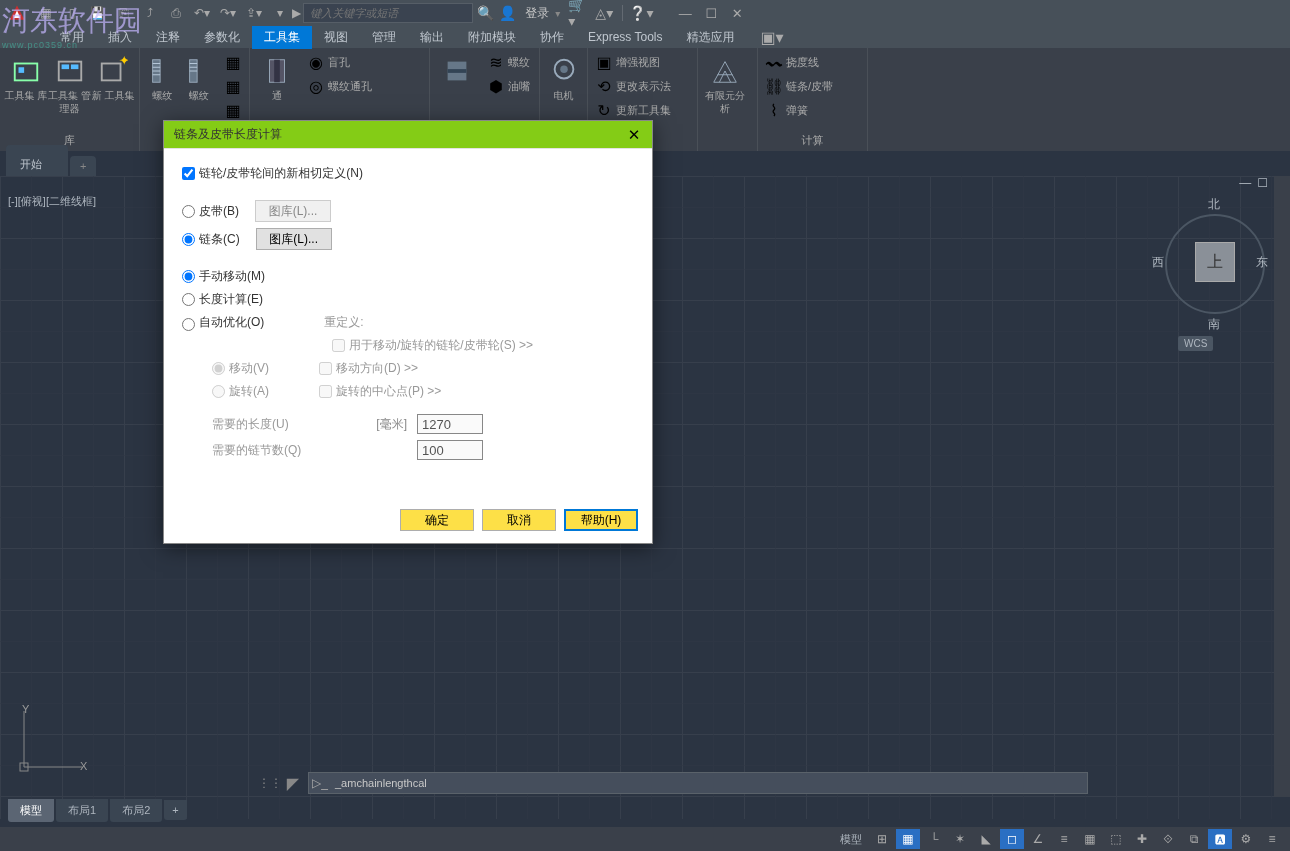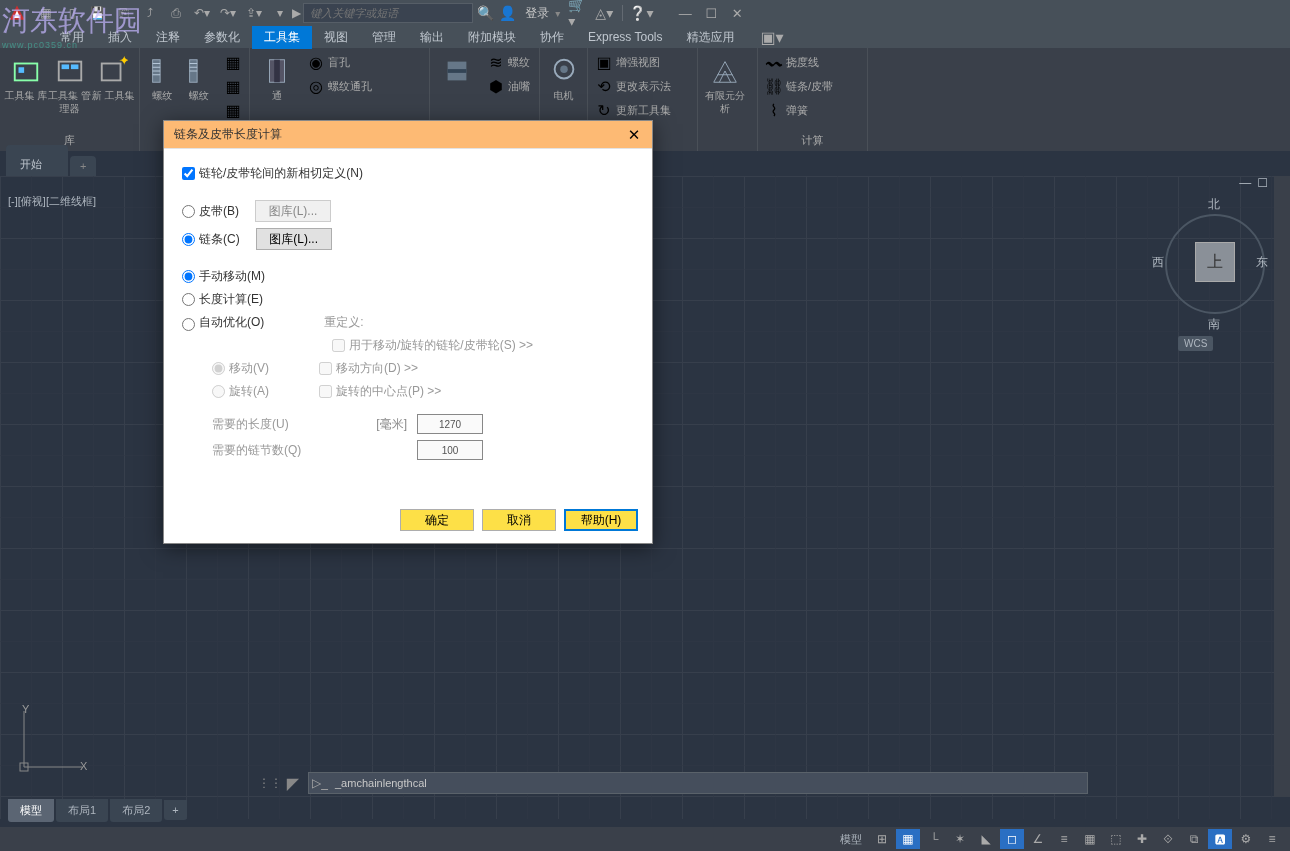--- a/index.html
+++ b/index.html
@@ -83,33 +83,33 @@
 .st-txt { font-size:11px; color:#aeb6bf; padding:0 6px; cursor:pointer; }
 .scrollbar-v { position:absolute; right:0; top:0; bottom:22px; width:16px; background:#3a404a; }
 
 
 .watermark { position:absolute; top:2px; left:2px; pointer-events:none; opacity:.7; }
 .watermark .w1 { font-size:28px; font-weight:normal; color:#c4b5fd; }
 .watermark .w2 { font-size:9px; color:#4a9; letter-spacing:1px; }
 
 
 .dialog { position:absolute; top:120px; left:163px; width:490px; height:424px; background:#fff; border:1px solid #888; box-shadow:0 4px 20px rgba(0,0,0,.5); }
-.dlg-title { height:28px; background:#fdba74; border-bottom:1px solid #e3e3e3; display:flex; align-items:center; padding-left:10px; font-size:12px; color:#333; }
+.dlg-title { height:28px; background:#84cc16; border-bottom:1px solid #e3e3e3; display:flex; align-items:center; padding-left:10px; font-size:12px; color:#333; }
 .dlg-close { position:absolute; top:4px; right:6px; width:24px; height:20px; font-size:15px; display:flex; align-items:center; justify-content:center; cursor:pointer; }
 .dlg-body { padding:16px 18px 10px; font-size:12px; color:#333; }
 .dlg-row { display:flex; align-items:center; margin-bottom:6px; }
 .dlg-sec { margin-top:18px; }
 .dlg-lbl { margin-right:16px; }
 .lib-btn { width:76px; height:22px; background:#e1e1e1; border:1px solid #adadad; font-size:12px; cursor:pointer; }
 .lib-btn:disabled { color:#888; border-color:#ccc; background:#f0f0f0; }
 .indent { margin-left:30px; }
 .indent2 { margin-left:150px; }
 .disabled-lbl { color:#999; }
 .unit { margin-left:35px; width:60px; text-align:right; color:#888; }
-.num-input { width:66px; height:20px; border:1px solid #888; font-size:10px; padding:4px 4px; margin-left:10px;text-align:center; }
+.num-input { width:66px; height:20px; border:1px solid #888; font-size:13px; padding:4px 4px; margin-left:10px; }
 .dlg-btns { position:absolute; bottom:12px; right:14px; display:flex; gap:8px; }
 .dlg-btn { width:74px; height:22px; border:1px solid #adadad; background:#fde047; font-size:12px; cursor:pointer; }
 .dlg-btn.focus { border:2px solid #0078d7; }
 input[type=radio],input[type=checkbox]{ margin-right:4px; vertical-align:middle; }
 </style>
 </head>
 <body>
 
 <div class="watermark">
   <div class="w1">河东软件园</div>

